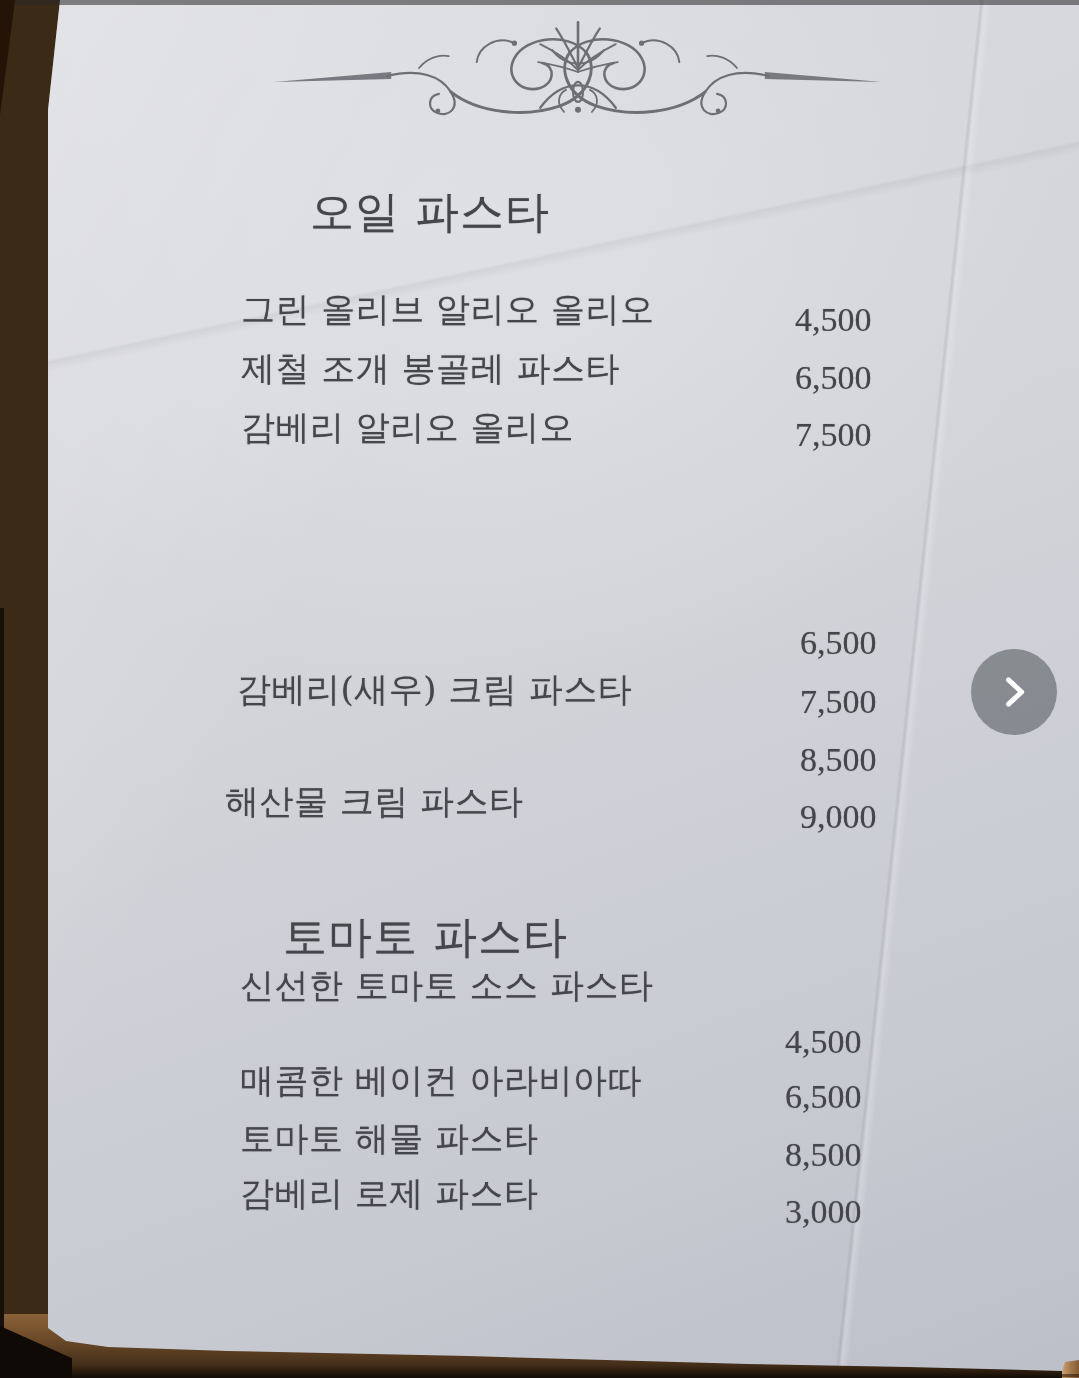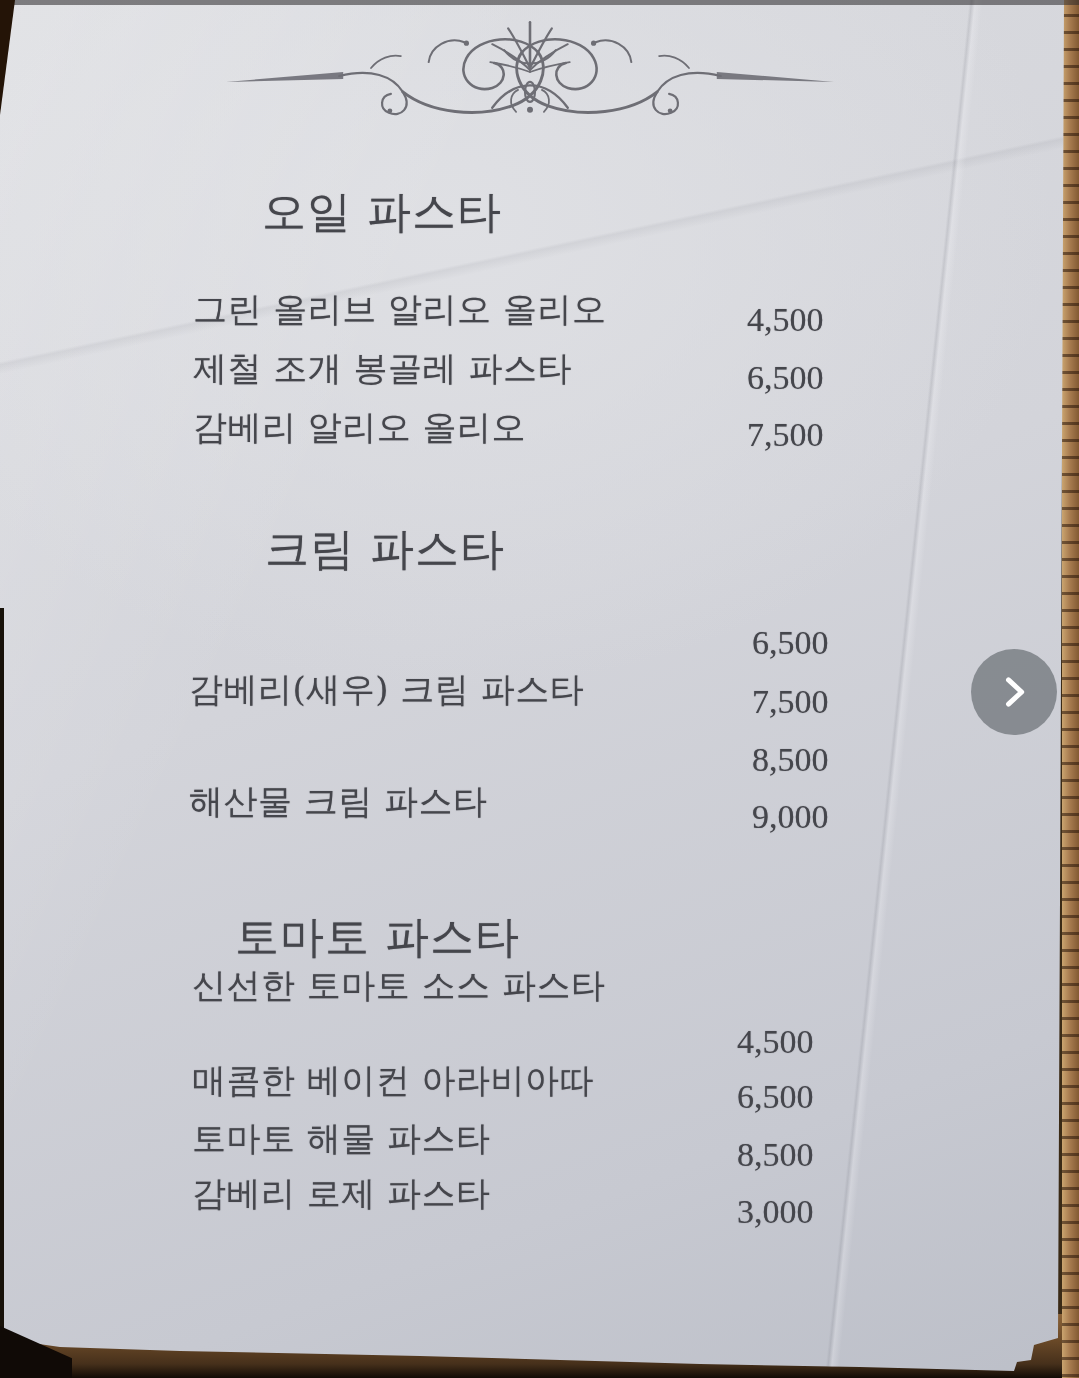--- a/index.html
+++ b/index.html
@@ -22,20 +22,21 @@
   
   .paper{
     position:absolute;inset:0;
     clip-path:polygon(12px 0,1064px 0,1060px 900px,1058px 1338px,1034px 1345px,
       1031px 1360px,1017px 1362px,1014px 1371px,860px 1367px,700px 1364px,
       420px 1356px,180px 1351px,60px 1347px,18px 1341px,0 1328px,0 110px);
     background:
       linear-gradient(115deg, rgba(255,255,255,.22) 0%, rgba(255,255,255,0) 32%),
       radial-gradient(90% 55% at 42% 16%, #dfe0e4 0%, rgba(223,224,228,0) 62%),
       linear-gradient(160deg,#dadbdf 0%,#d3d4da 45%,#c7c9d1 80%,#bcbfc8 100%);
+    margin-left: 48px;
   }
   .paper::before{ 
     content:"";position:absolute;inset:0;pointer-events:none;
     background:
       linear-gradient(96deg, transparent 0 79.2%, rgba(108,110,120,.16) 79.4%,
         rgba(244,244,248,.28) 79.7%, transparent 80.3%),
       linear-gradient(168deg, transparent 0 22.5%, rgba(110,112,122,.10) 22.7%,
         transparent 23.3%);
   }
   .edge-top{position:absolute;top:0;left:0;width:100%;height:5px;background:rgba(42,40,42,.55);}
@@ -96,26 +97,25 @@
   </svg>
 
   <div class="t" style="left:262px;top:190px">오일 파스타</div>
   <span class="n" style="left:193px;top:292px">그린 올리브 알리오 올리오</span>
   <span class="p" style="left:747px;top:303px">4,500</span>
   <span class="n" style="left:193px;top:351px">제철 조개 봉골레 파스타</span>
   <span class="p" style="left:747px;top:361px">6,500</span>
   <span class="n" style="left:193px;top:410px">감베리 알리오 올리오</span>
   <span class="p" style="left:747px;top:418px">7,500</span>
 
-  <div class="t" style="left:265px;top:527px">크림 파스타</div>
   <span class="p" style="left:752px;top:626px">6,500</span>
   <span class="n" style="left:189px;top:672px">감베리(새우) 크림 파스타</span>
   <span class="p" style="left:752px;top:685px">7,500</span>
   <span class="p" style="left:752px;top:743px">8,500</span>
-  <span class="n" style="left:189px;top:784px">해산물 크림 파스타</span>
+  <span class="n" style="left:177px;top:784px">해산물 크림 파스타</span>
   <span class="p" style="left:752px;top:800px">9,000</span>
 
   <div class="t" style="left:235px;top:915px">토마토 파스타</div>
   <span class="n" style="left:192px;top:968px">신선한 토마토 소스 파스타</span>
   <span class="p" style="left:737px;top:1025px">4,500</span>
   <span class="n" style="left:192px;top:1063px">매콤한 베이컨 아라비아따</span>
   <span class="p" style="left:737px;top:1080px">6,500</span>
   <span class="n" style="left:192px;top:1121px">토마토 해물 파스타</span>
   <span class="p" style="left:737px;top:1138px">8,500</span>
   <span class="n" style="left:192px;top:1176px">감베리 로제 파스타</span>

